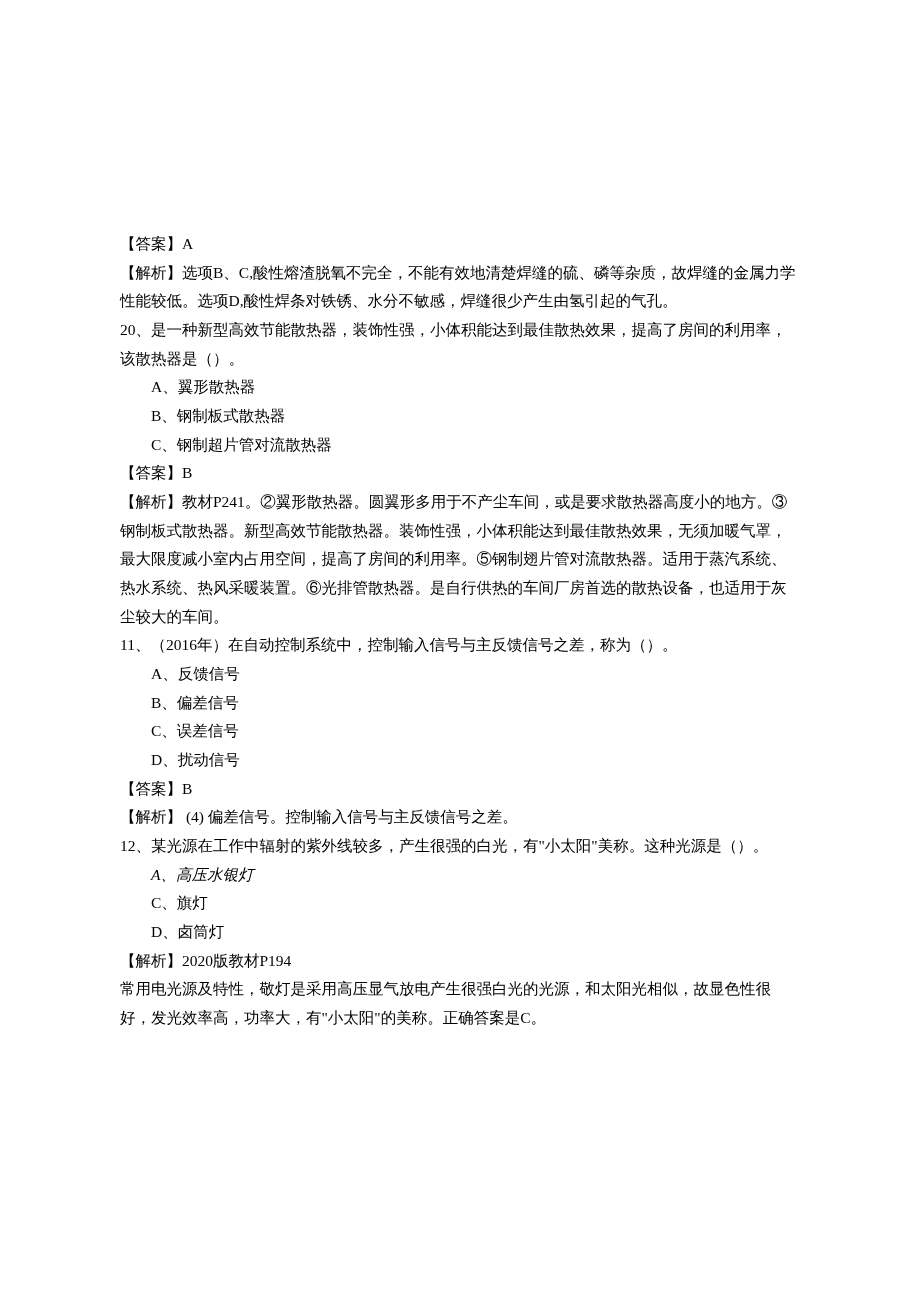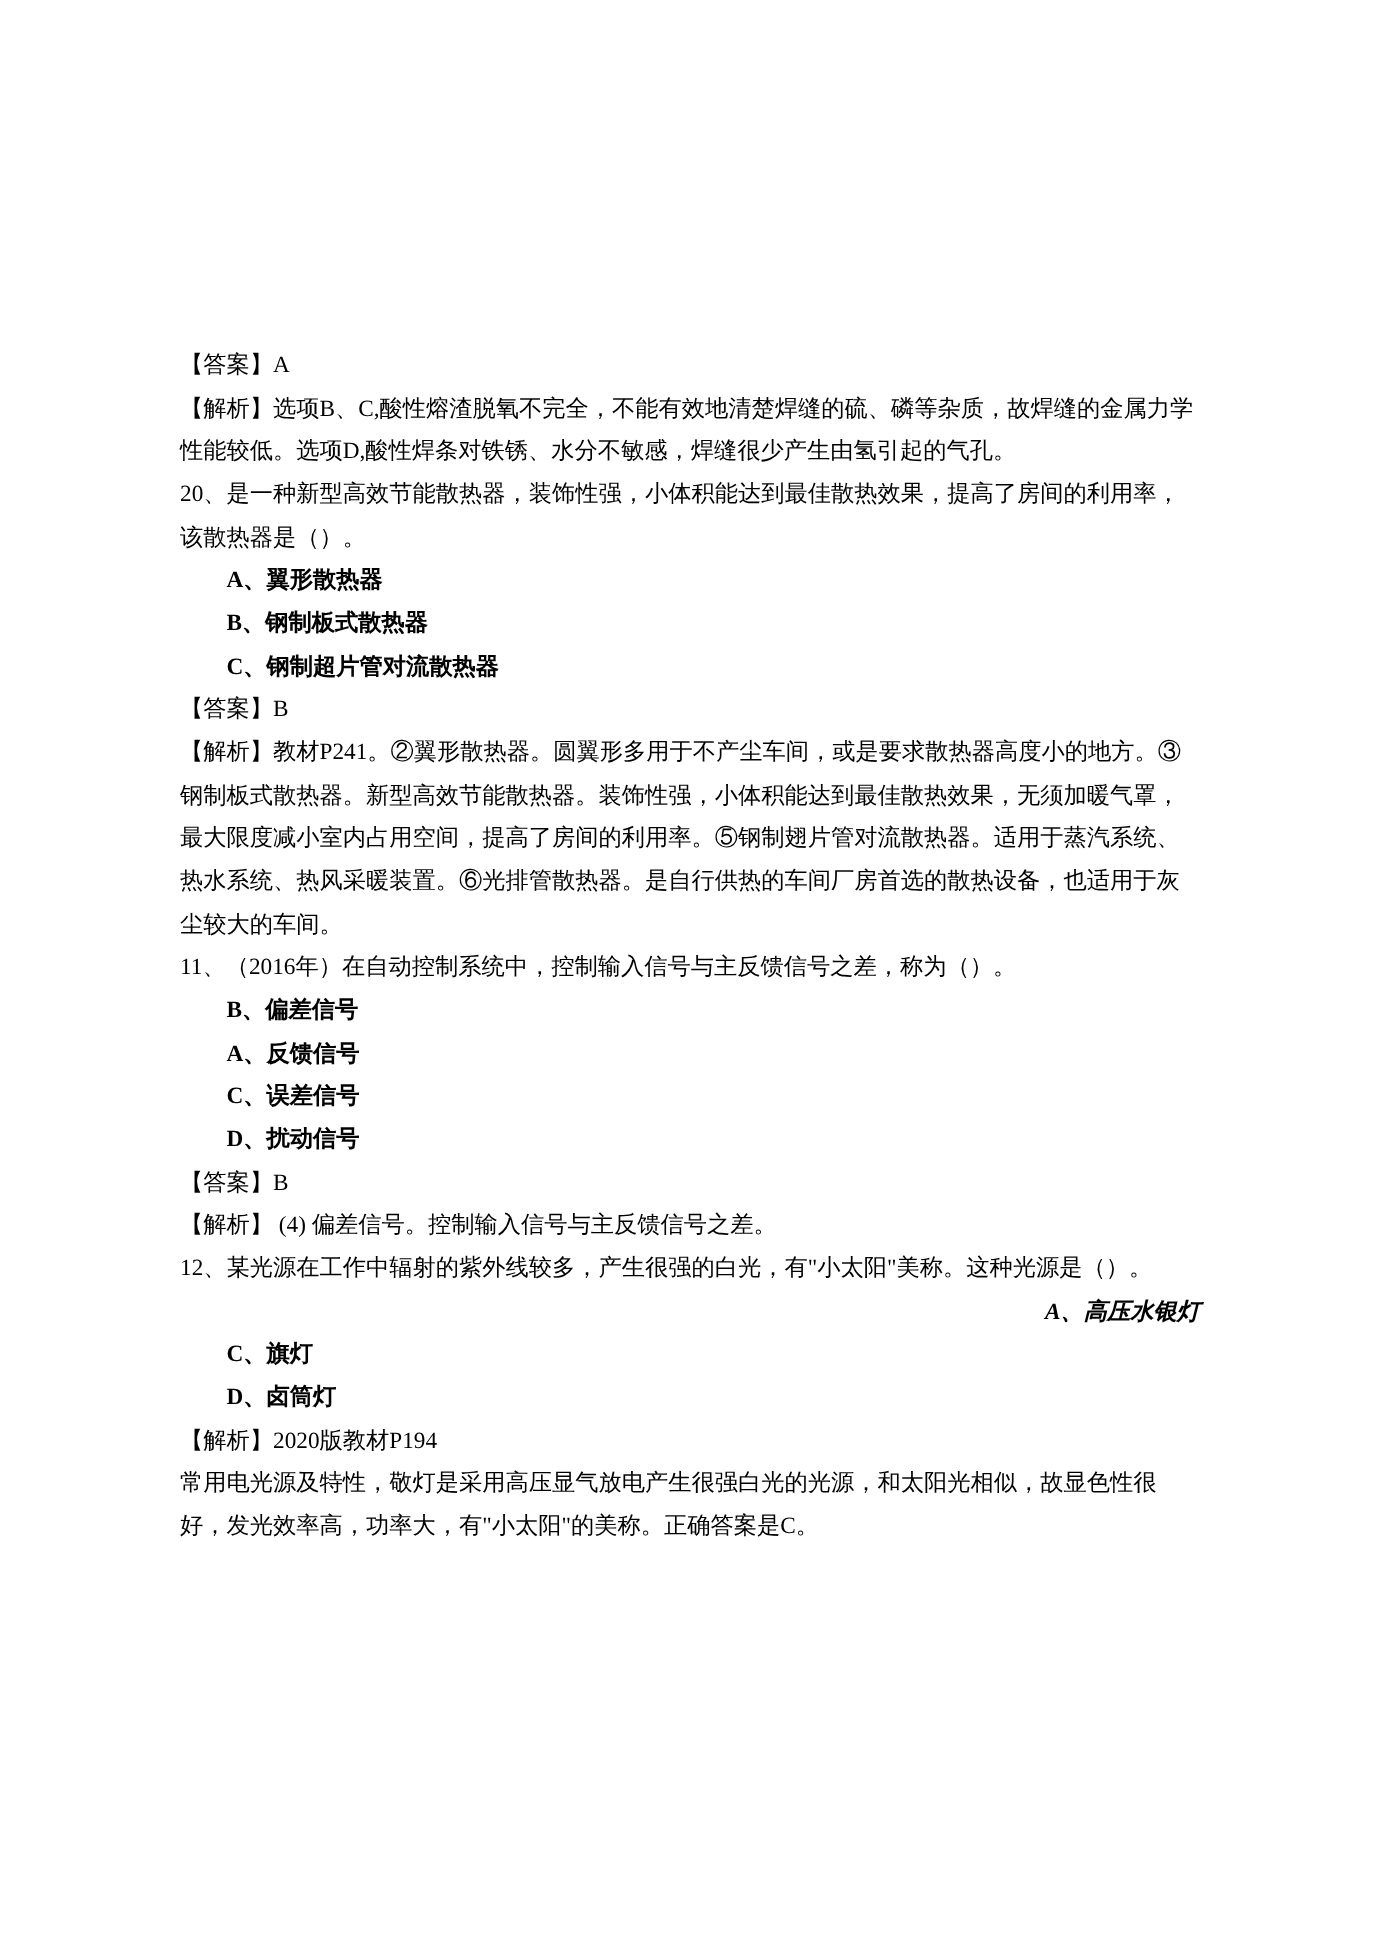--- a/index.html
+++ b/index.html
@@ -14,42 +14,40 @@
       line-height: 1.85;
       color: #000000;
       width: 920px;
       padding: 230px 120px 250px 120px;
     }
     .line {
       display: block;
     }
     .indent-1 {
       padding-left: 2em;
-      font-weight: bold;
     }
     .italic {
       font-style: italic;
-      text-align: right;
     }
   </style>
 </head>
 <body>
 
 <div id="content">
     <div class="line">【答案】A</div>
     <div class="line">【解析】选项B、C,酸性熔渣脱氧不完全，不能有效地清楚焊缝的硫、磷等杂质，故焊缝的金属力学性能较低。选项D,酸性焊条对铁锈、水分不敏感，焊缝很少产生由氢引起的气孔。</div>
     <div class="line">20、是一种新型高效节能散热器，装饰性强，小体积能达到最佳散热效果，提高了房间的利用率，该散热器是（）。</div>
     <div class="line indent-1">A、翼形散热器</div>
     <div class="line indent-1">B、钢制板式散热器</div>
     <div class="line indent-1">C、钢制超片管对流散热器</div>
     <div class="line">【答案】B</div>
     <div class="line">【解析】教材P241。②翼形散热器。圆翼形多用于不产尘车间，或是要求散热器高度小的地方。③钢制板式散热器。新型高效节能散热器。装饰性强，小体积能达到最佳散热效果，无须加暖气罩，最大限度减小室内占用空间，提高了房间的利用率。⑤钢制翅片管对流散热器。适用于蒸汽系统、热水系统、热风采暖装置。⑥光排管散热器。是自行供热的车间厂房首选的散热设备，也适用于灰尘较大的车间。</div>
     <div class="line">11、（2016年）在自动控制系统中，控制输入信号与主反馈信号之差，称为（）。</div>
+    <div class="line indent-1">A、反馈信号</div>
     <div class="line indent-1">B、偏差信号</div>
-    <div class="line indent-1">A、反馈信号</div>
     <div class="line indent-1">C、误差信号</div>
     <div class="line indent-1">D、扰动信号</div>
     <div class="line">【答案】B</div>
     <div class="line">【解析】 (4) 偏差信号。控制输入信号与主反馈信号之差。</div>
     <div class="line">12、某光源在工作中辐射的紫外线较多，产生很强的白光，有"小太阳"美称。这种光源是（）。</div>
     <div class="line indent-1 italic">A、高压水银灯</div>
     <div class="line indent-1">C、旗灯</div>
     <div class="line indent-1">D、卤筒灯</div>
     <div class="line">【解析】2020版教材P194</div>
     <div class="line">常用电光源及特性，敬灯是采用高压显气放电产生很强白光的光源，和太阳光相似，故显色性很好，发光效率高，功率大，有"小太阳"的美称。正确答案是C。</div>

